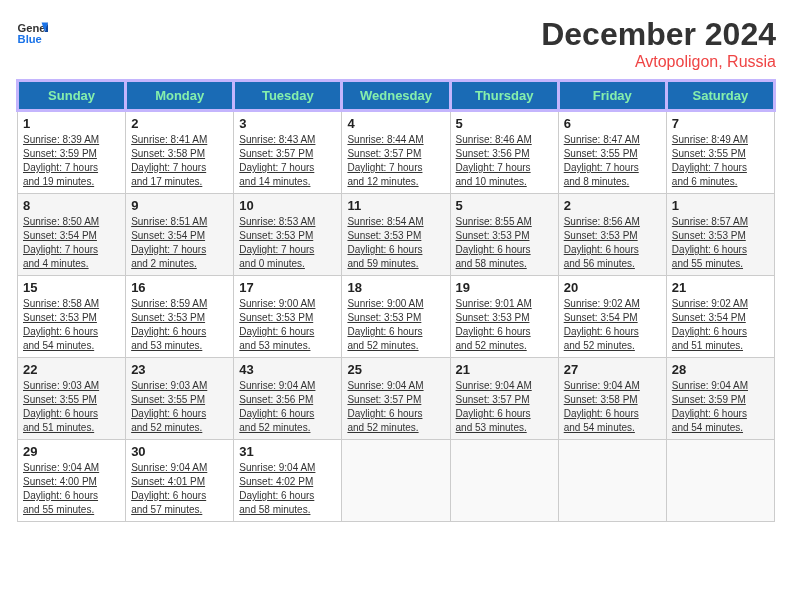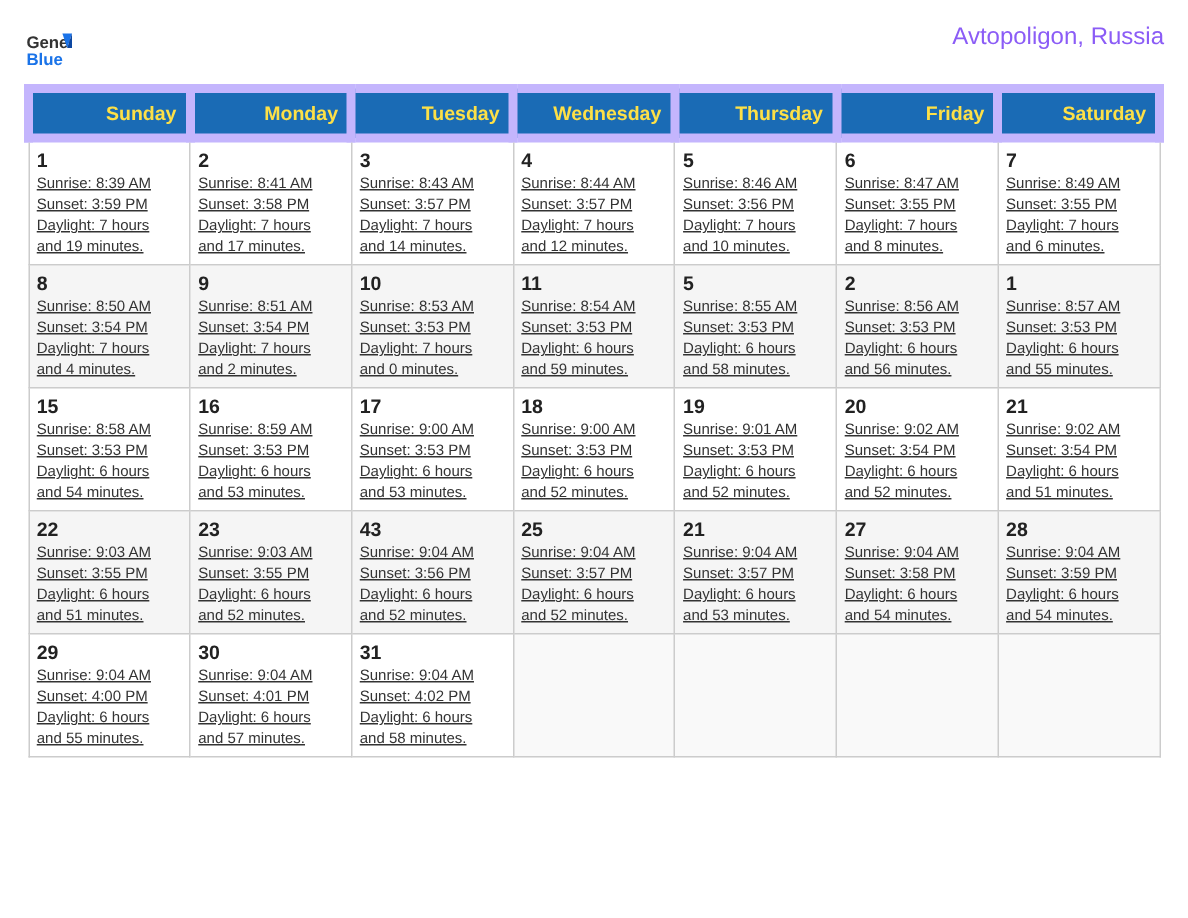--- a/index.html
+++ b/index.html
@@ -28,35 +28,35 @@
     .title-block {
       text-align: right;
     }
     .month-title {
       font-size: 32px;
       font-weight: bold;
       color: #333;
     }
     .subtitle {
       font-size: 16px;
-      color: #8b5cf6;
+      color: #ef4444;
     }
     .calendar {
       width: 100%;
       border-collapse: collapse;
       font-size: 10.5px;
     }
     .calendar th {
       background: #1a6bb5;
-      color: #fde047;
-      text-align: right;
+      color: #86efac;
+      text-align: center;
       padding: 6px 6px;
       font-size: 13px;
       font-weight: bold;
-      border: 6px solid #c4b5fd;
+      border: 3px solid #c4b5fd;
     }
     .calendar td {
       border: 1px solid #ccc;
       vertical-align: top;
       padding: 4px 5px;
       width: 108px;
       min-height: 80px;
       background: #fff;
     }
     .calendar tr:nth-child(even) td {
@@ -85,20 +85,21 @@
 <div class="header">
   <div class="logo">
     <svg class="logo-icon" viewBox="0 0 40 40">
       <text x="2" y="20" font-size="14" font-weight="bold" fill="#333">General</text>
       <text x="2" y="34" font-size="14" font-weight="bold" fill="#1a73e8">Blue</text>
       <polygon points="32,8 40,8 36,20" fill="#1a73e8"></polygon>
       <polygon points="36,20 40,8 40,20" fill="#0d47a1"></polygon>
     </svg>
   </div>
   <div class="title-block">
+    <div class="month-title">December 2024</div>
     <div class="subtitle">Avtopoligon, Russia</div>
   </div>
 </div>
 
 <table class="calendar">
   <thead>
     <tr>
     <th>Sunday</th>
         <th>Monday</th>
         <th>Tuesday</th>

